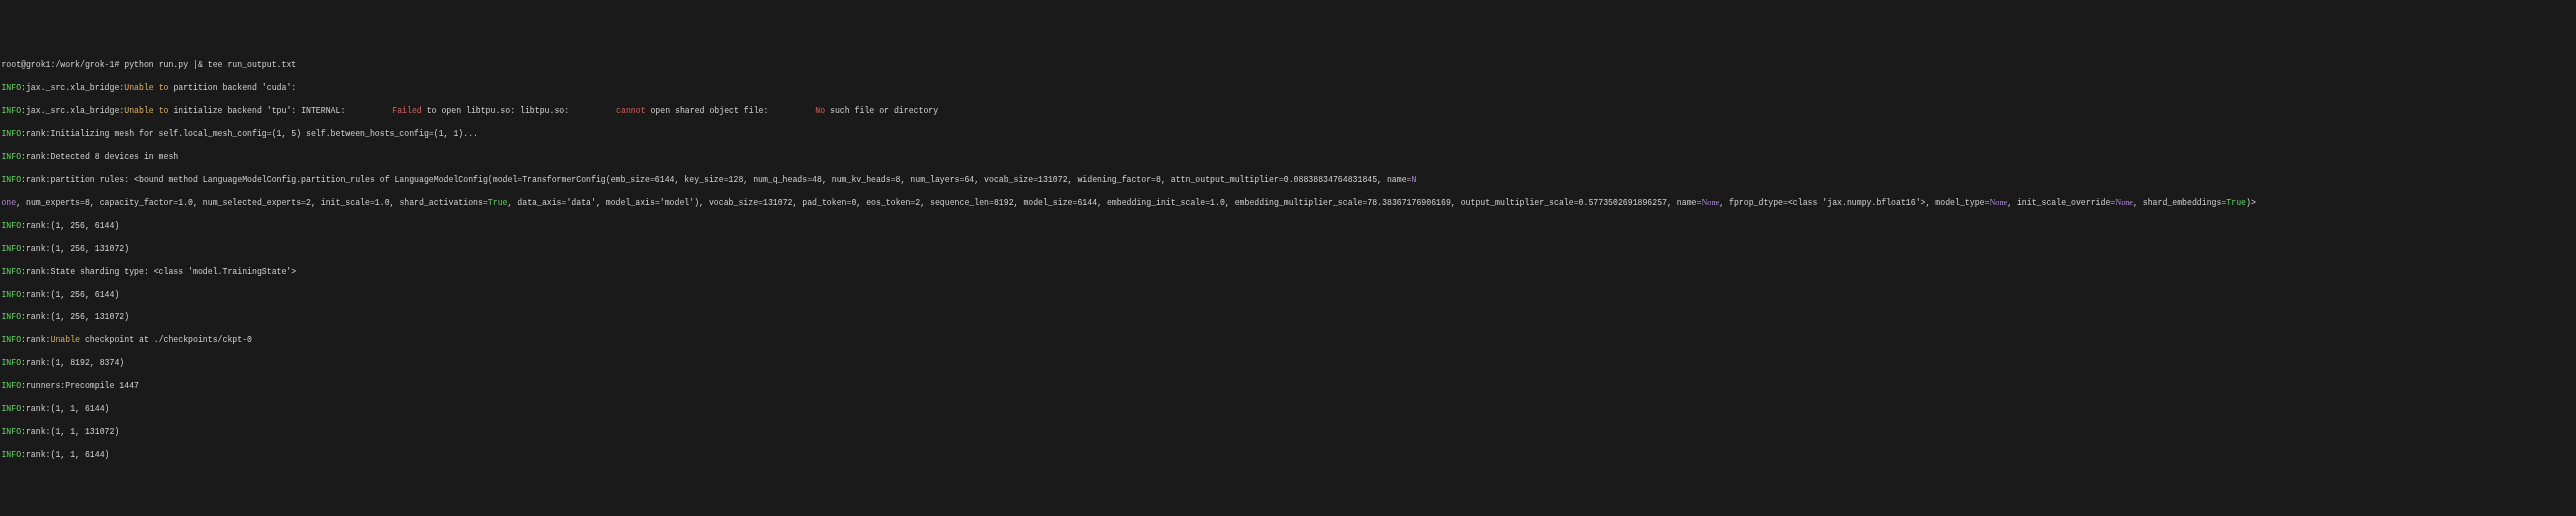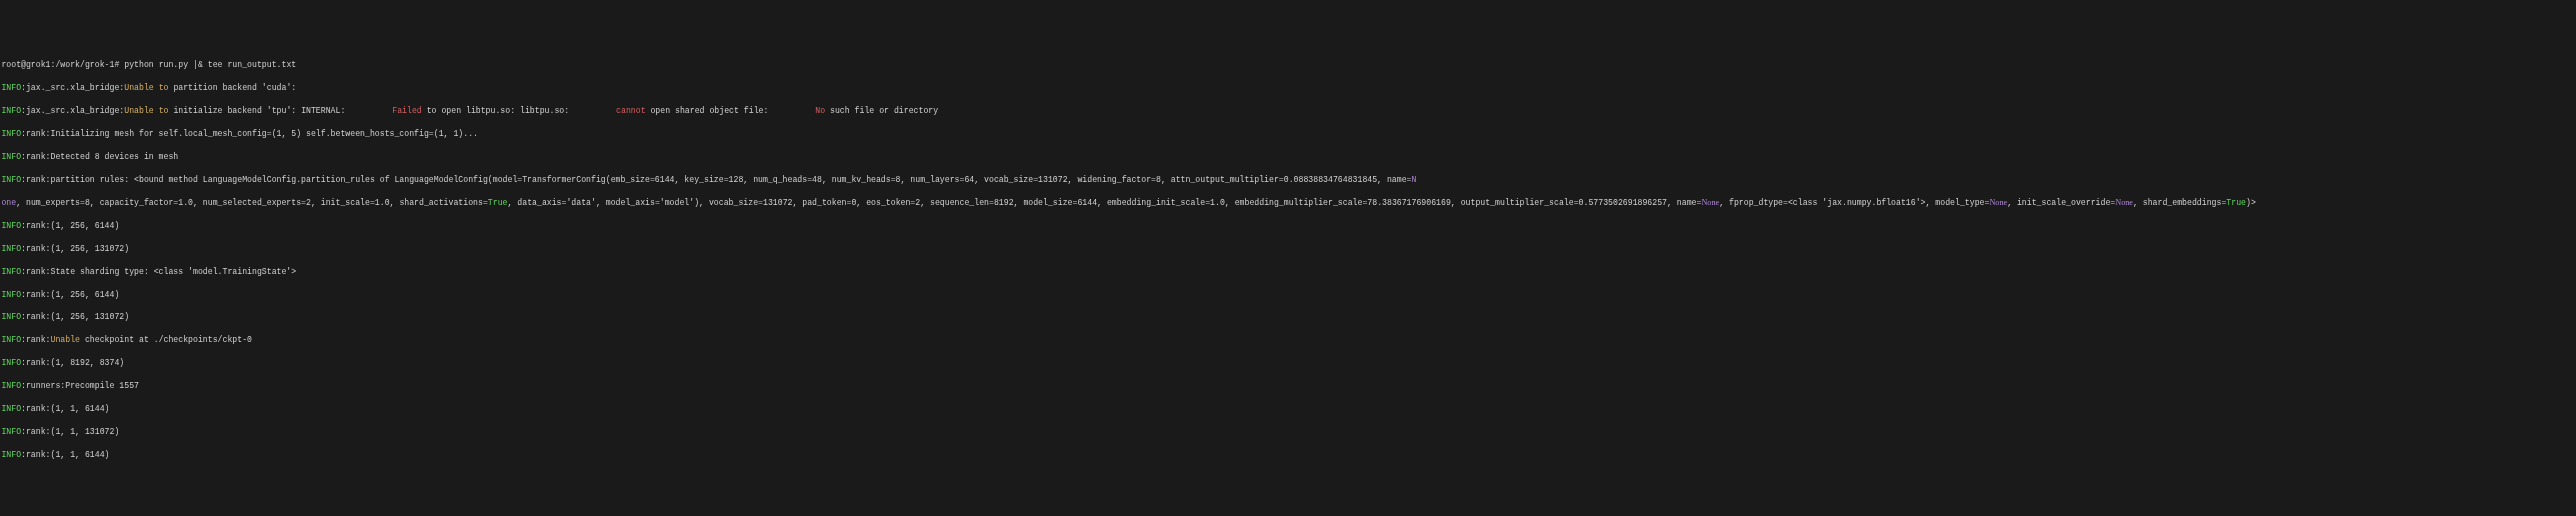--- a/index.html
+++ b/index.html
@@ -47,21 +47,21 @@
 <span class="line"><span class="info-label">INFO</span><span class="text-white">:rank:Detected 8 devices in mesh</span></span>
 <span class="line"><span class="info-label">INFO</span><span class="text-white">:rank:partition rules: &lt;bound method LanguageModelConfig.partition_rules of LanguageModelConfig(model=TransformerConfig(emb_size=6144, key_size=128, num_q_heads=48, num_kv_heads=8, num_layers=64, vocab_size=131072, widening_factor=8, attn_output_multiplier=0.08838834764831845, name=</span><span class="val-name-n">N</span></span>
 <span class="line"><span class="val-one">one</span><span class="text-white">, num_experts=8, capacity_factor=1.0, num_selected_experts=2, init_scale=1.0, shard_activations=</span><span class="val-true">True</span><span class="text-white">, data_axis='data', model_axis='model'), vocab_size=131072, pad_token=0, eos_token=2, sequence_len=8192, model_size=6144, embedding_init_scale=1.0, embedding_multiplier_scale=78.38367176906169, output_multiplier_scale=0.5773502691896257, name=</span><span class="val-none">None</span><span class="text-white">, fprop_dtype=&lt;class 'jax.numpy.bfloat16'&gt;, model_type=</span><span class="val-none">None</span><span class="text-white">, init_scale_override=</span><span class="val-none">None</span><span class="text-white">, shard_embeddings=</span><span class="val-true">True</span><span class="text-white">)&gt;</span></span>
 <span class="line"><span class="info-label">INFO</span><span class="text-white">:rank:(1, 256, 6144)</span></span>
 <span class="line"><span class="info-label">INFO</span><span class="text-white">:rank:(1, 256, 131072)</span></span>
 <span class="line"><span class="info-label">INFO</span><span class="text-white">:rank:State sharding type: &lt;class 'model.TrainingState'&gt;</span></span>
 <span class="line"><span class="info-label">INFO</span><span class="text-white">:rank:(1, 256, 6144)</span></span>
 <span class="line"><span class="info-label">INFO</span><span class="text-white">:rank:(1, 256, 131072)</span></span>
 <span class="line"><span class="info-label">INFO</span><span class="text-white">:rank:</span><span class="warn-yellow">Unable</span><span class="text-white"> checkpoint at ./checkpoints/ckpt-0</span></span>
 <span class="line"><span class="info-label">INFO</span><span class="text-white">:rank:(1, 8192, 8374)</span></span>
-<span class="line"><span class="info-label">INFO</span><span class="text-white">:runners:Precompile 1557</span></span>
+<span class="line"><span class="info-label">INFO</span><span class="text-white">:runners:Precompile 1447</span></span>
 <span class="line"><span class="info-label">INFO</span><span class="text-white">:rank:(1, 1, 6144)</span></span>
 <span class="line"><span class="info-label">INFO</span><span class="text-white">:rank:(1, 1, 131072)</span></span>
 <span class="line"><span class="info-label">INFO</span><span class="text-white">:rank:(1, 1, 6144)</span></span>
 
 
 
 <span class="line"></span>
 
 <span class="line"></span>
 

